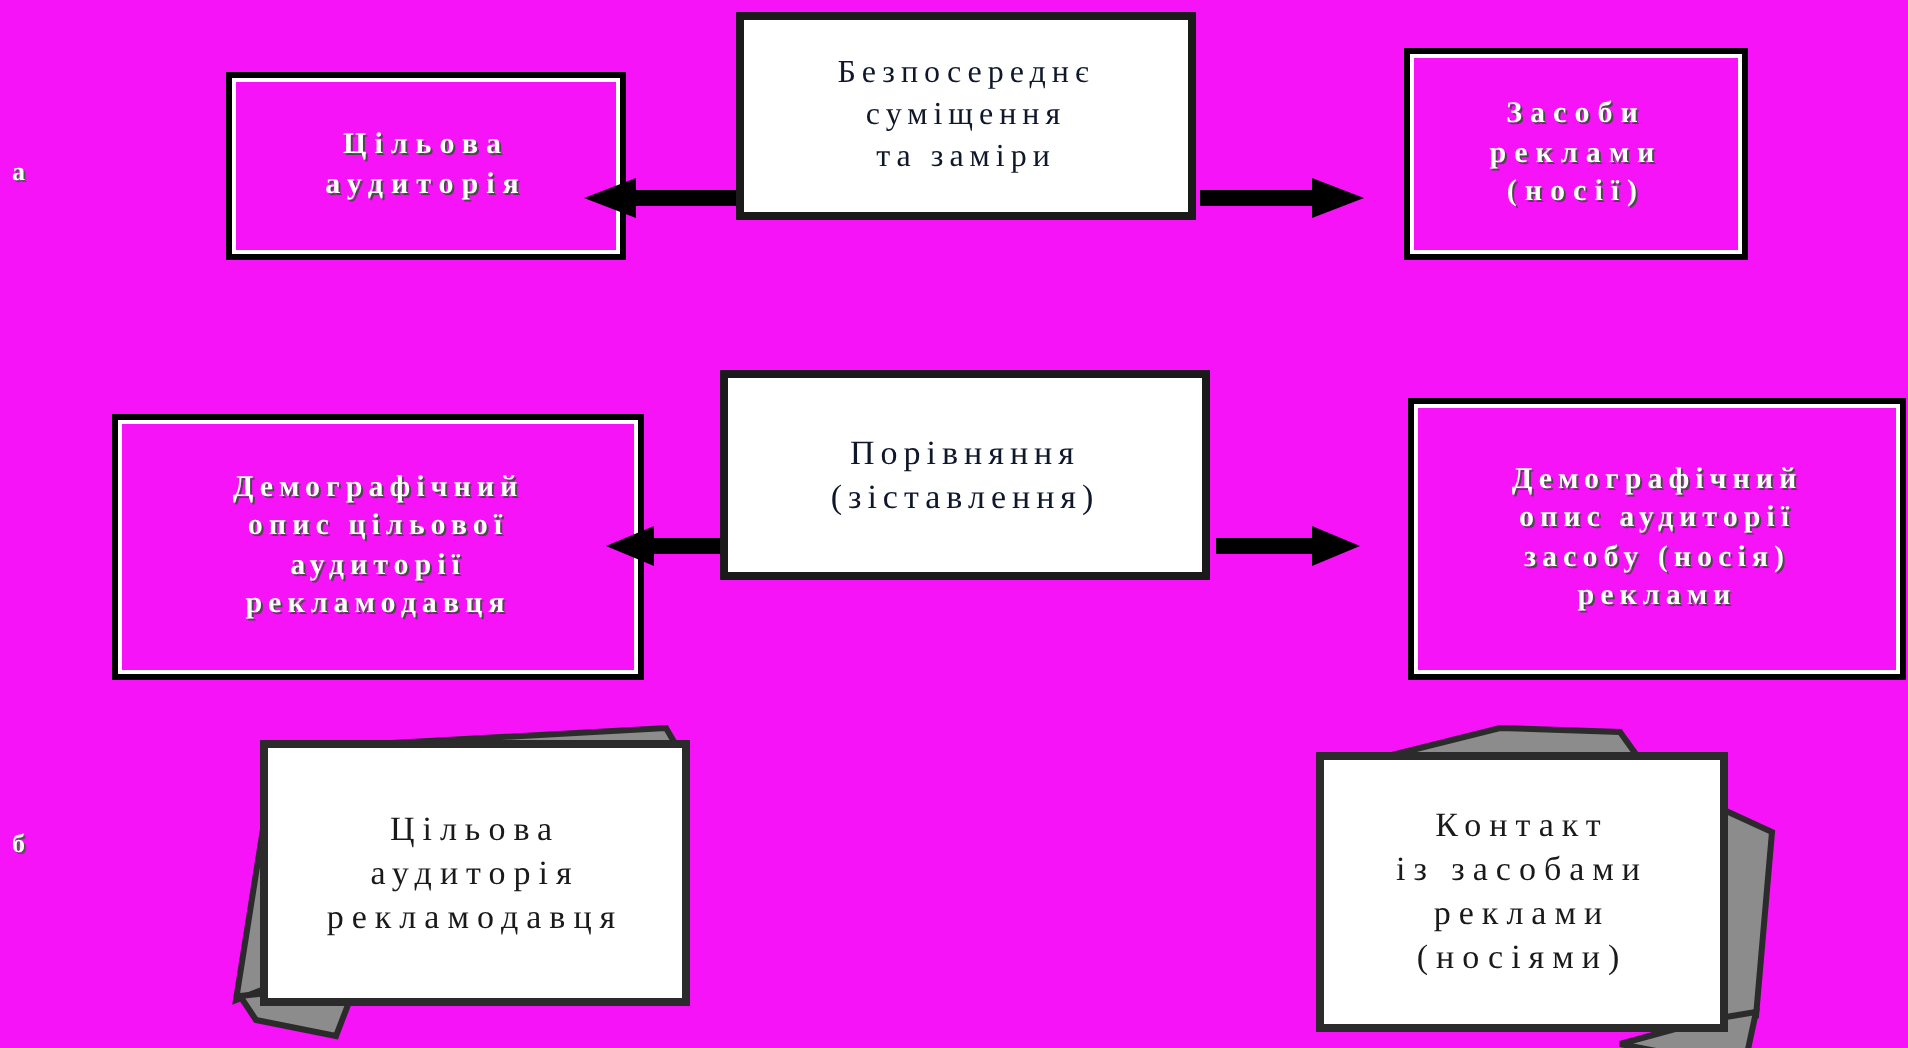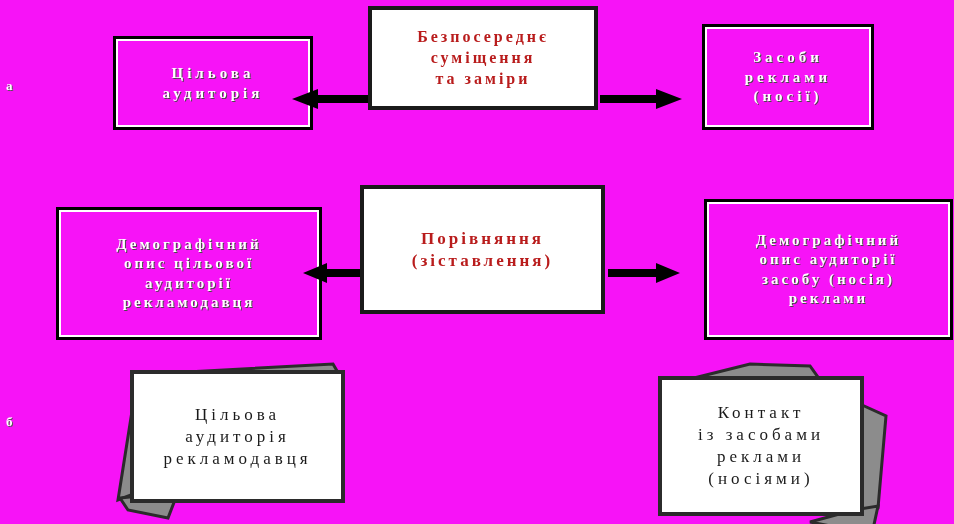--- a/index.html
+++ b/index.html
@@ -54,22 +54,22 @@
   }
 
   
   .box-filled {
     position: absolute;
     box-sizing: border-box;
     border: 4px solid #1a1a1a;
     background: #ffffff;
   }
   .box-filled .btext {
-    color: #b91c1c;
-    font-weight: 700;
+    color: #0f172a;
+    font-weight: 400;
   }
 
   
   .doc-group { position: absolute; }
   .doc-group svg { position: absolute; left: 0; top: 0; overflow: visible; }
   .doc-front {
     position: absolute;
     box-sizing: border-box;
     border: 4px solid #2b2b2b;
     background: #ffffff;
@@ -139,21 +139,21 @@
 аудиторії
 рекламодавця</div>
   </div>
 
   <div class="arrow" style="left:303px; top:262px;">
     <svg width="62" height="22" viewBox="0 0 62 22" aria-hidden="true">
       <path d="M0 11 L24 1 L24 7 L62 7 L62 15 L24 15 L24 21 Z" fill="#000000"></path>
     </svg>
   </div>
 
-  <div class="box-filled" style="left:360px; top:185px; width:245px; height:129px;">
+  <div class="box-filled" style="left:360px; top:185px; width:245px; height:105px;">
     <div class="btext" style="font-size:17px; letter-spacing:3px;">Порівняння
 (зіставлення)</div>
   </div>
 
   <div class="arrow" style="left:608px; top:262px;">
     <svg width="72" height="22" viewBox="0 0 72 22" aria-hidden="true">
       <path d="M72 11 L48 1 L48 7 L0 7 L0 15 L48 15 L48 21 Z" fill="#000000"></path>
     </svg>
   </div>
 

